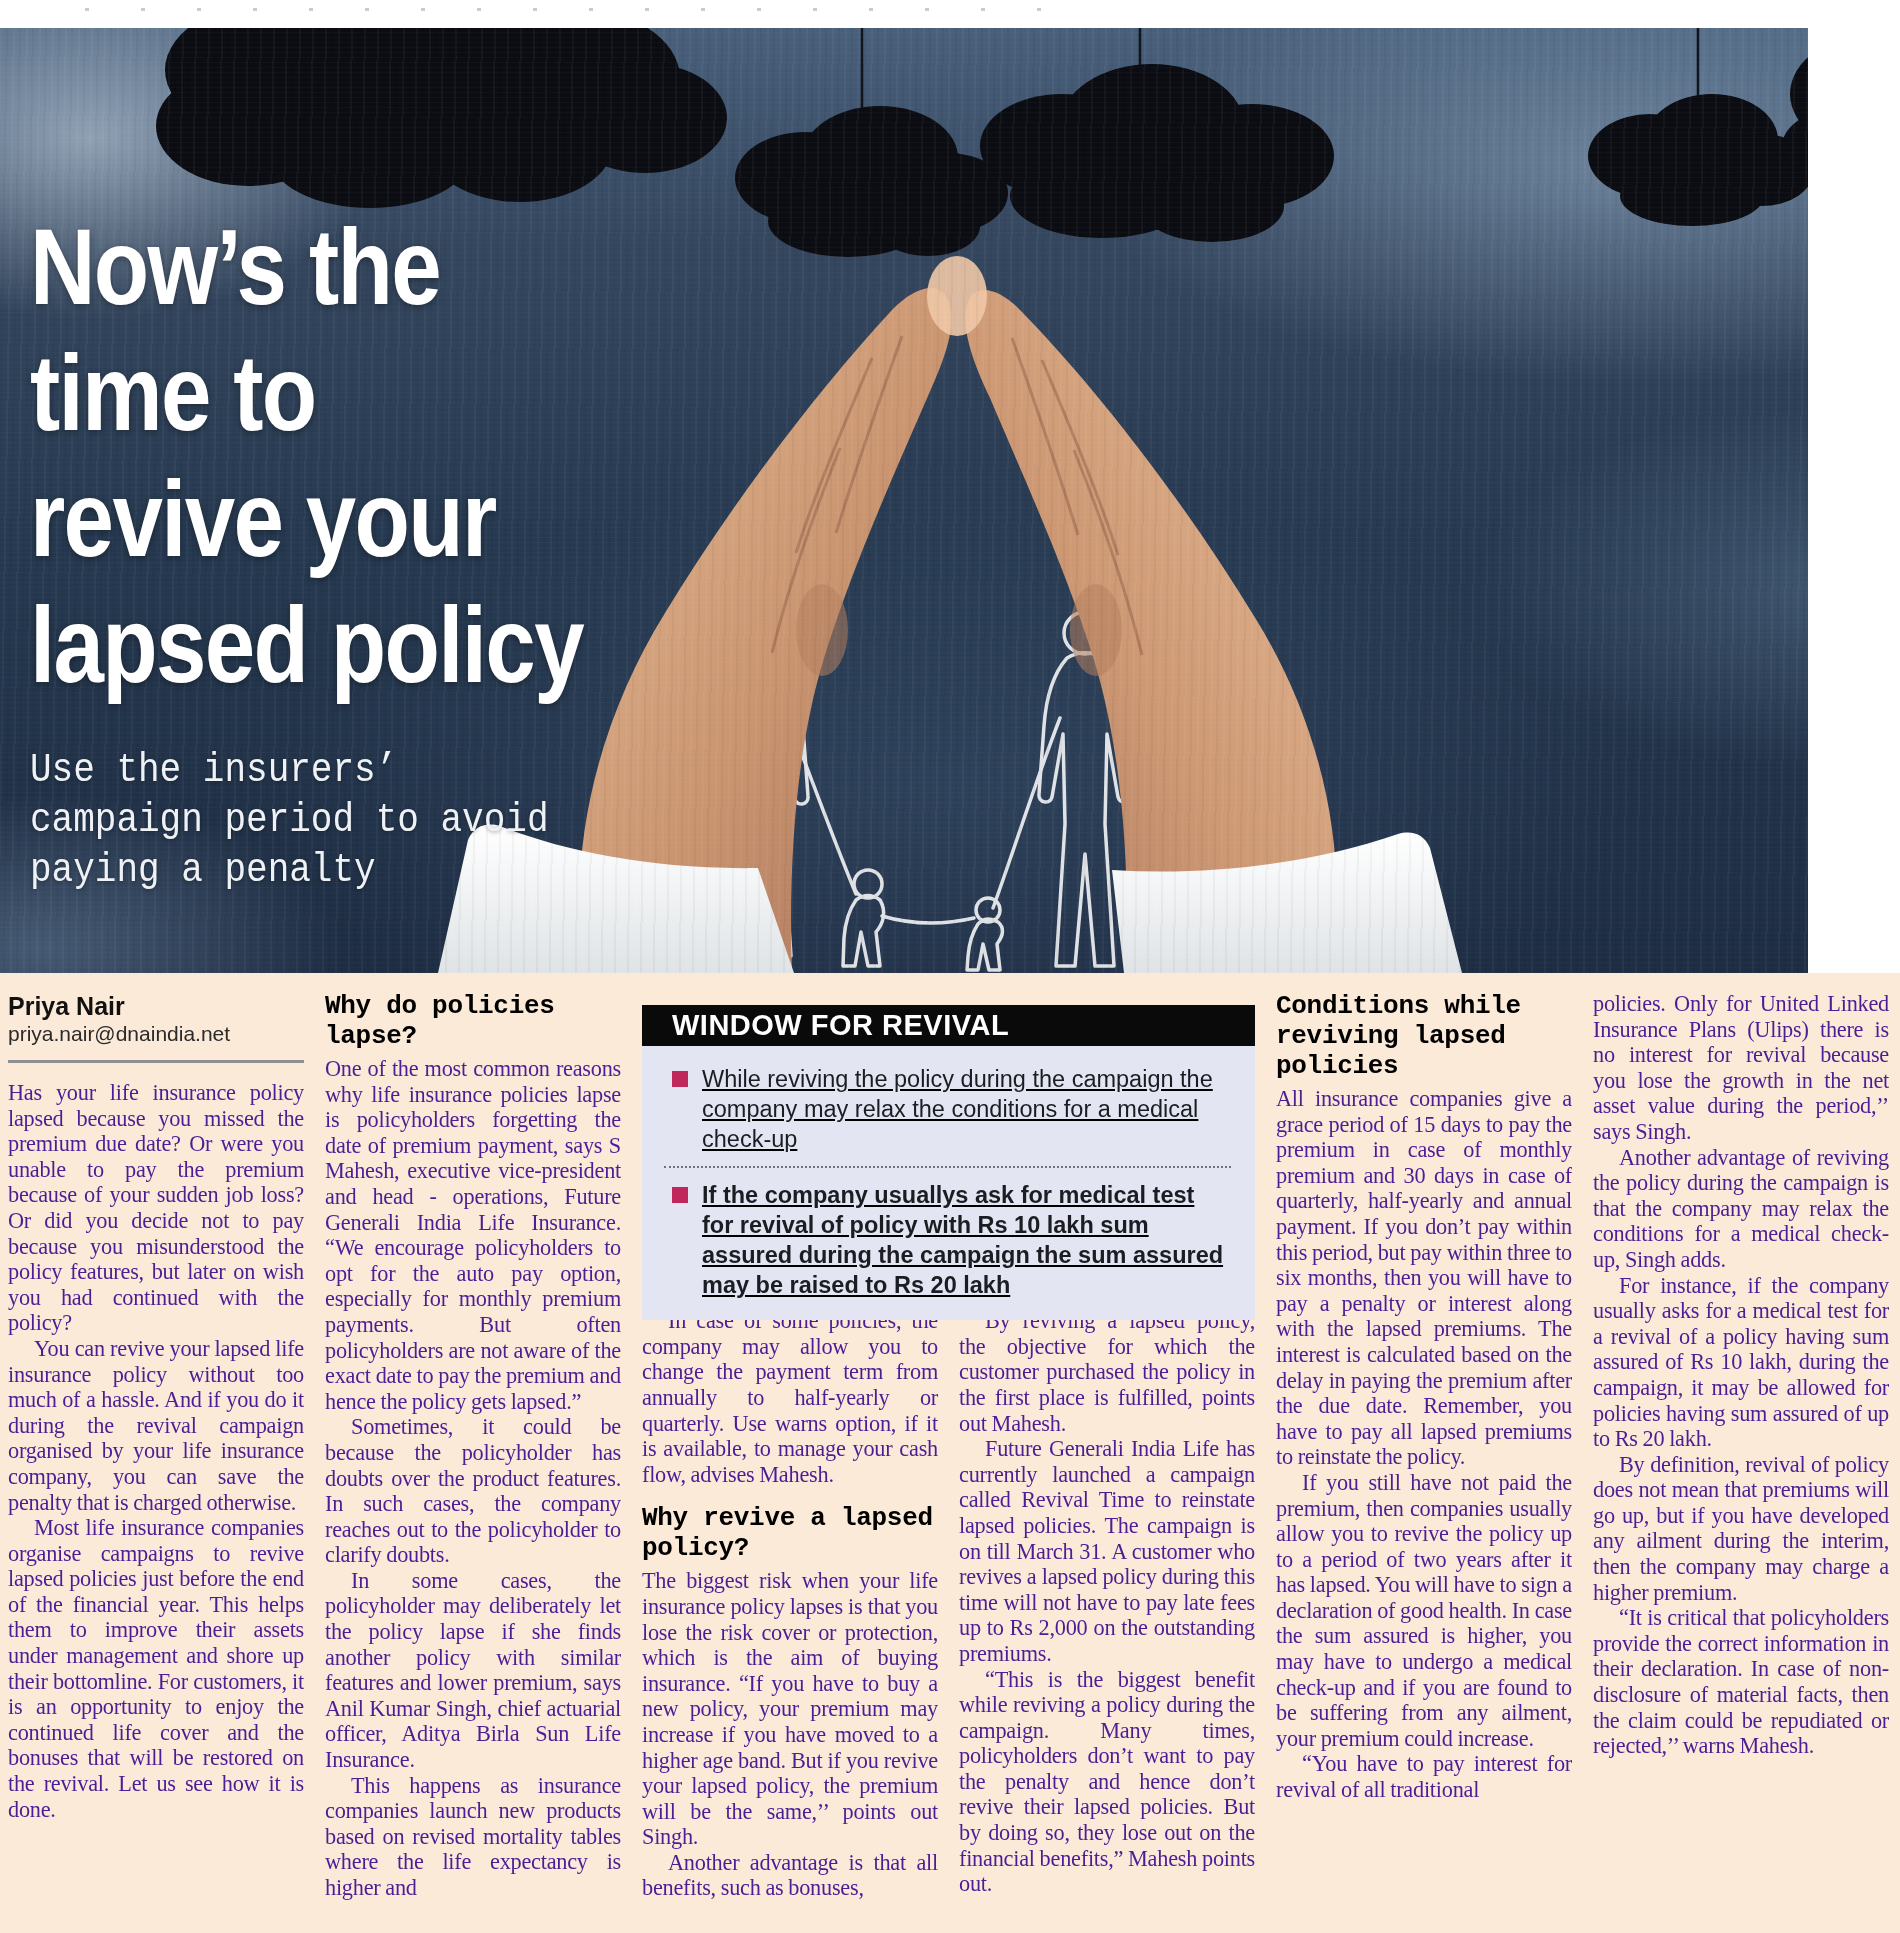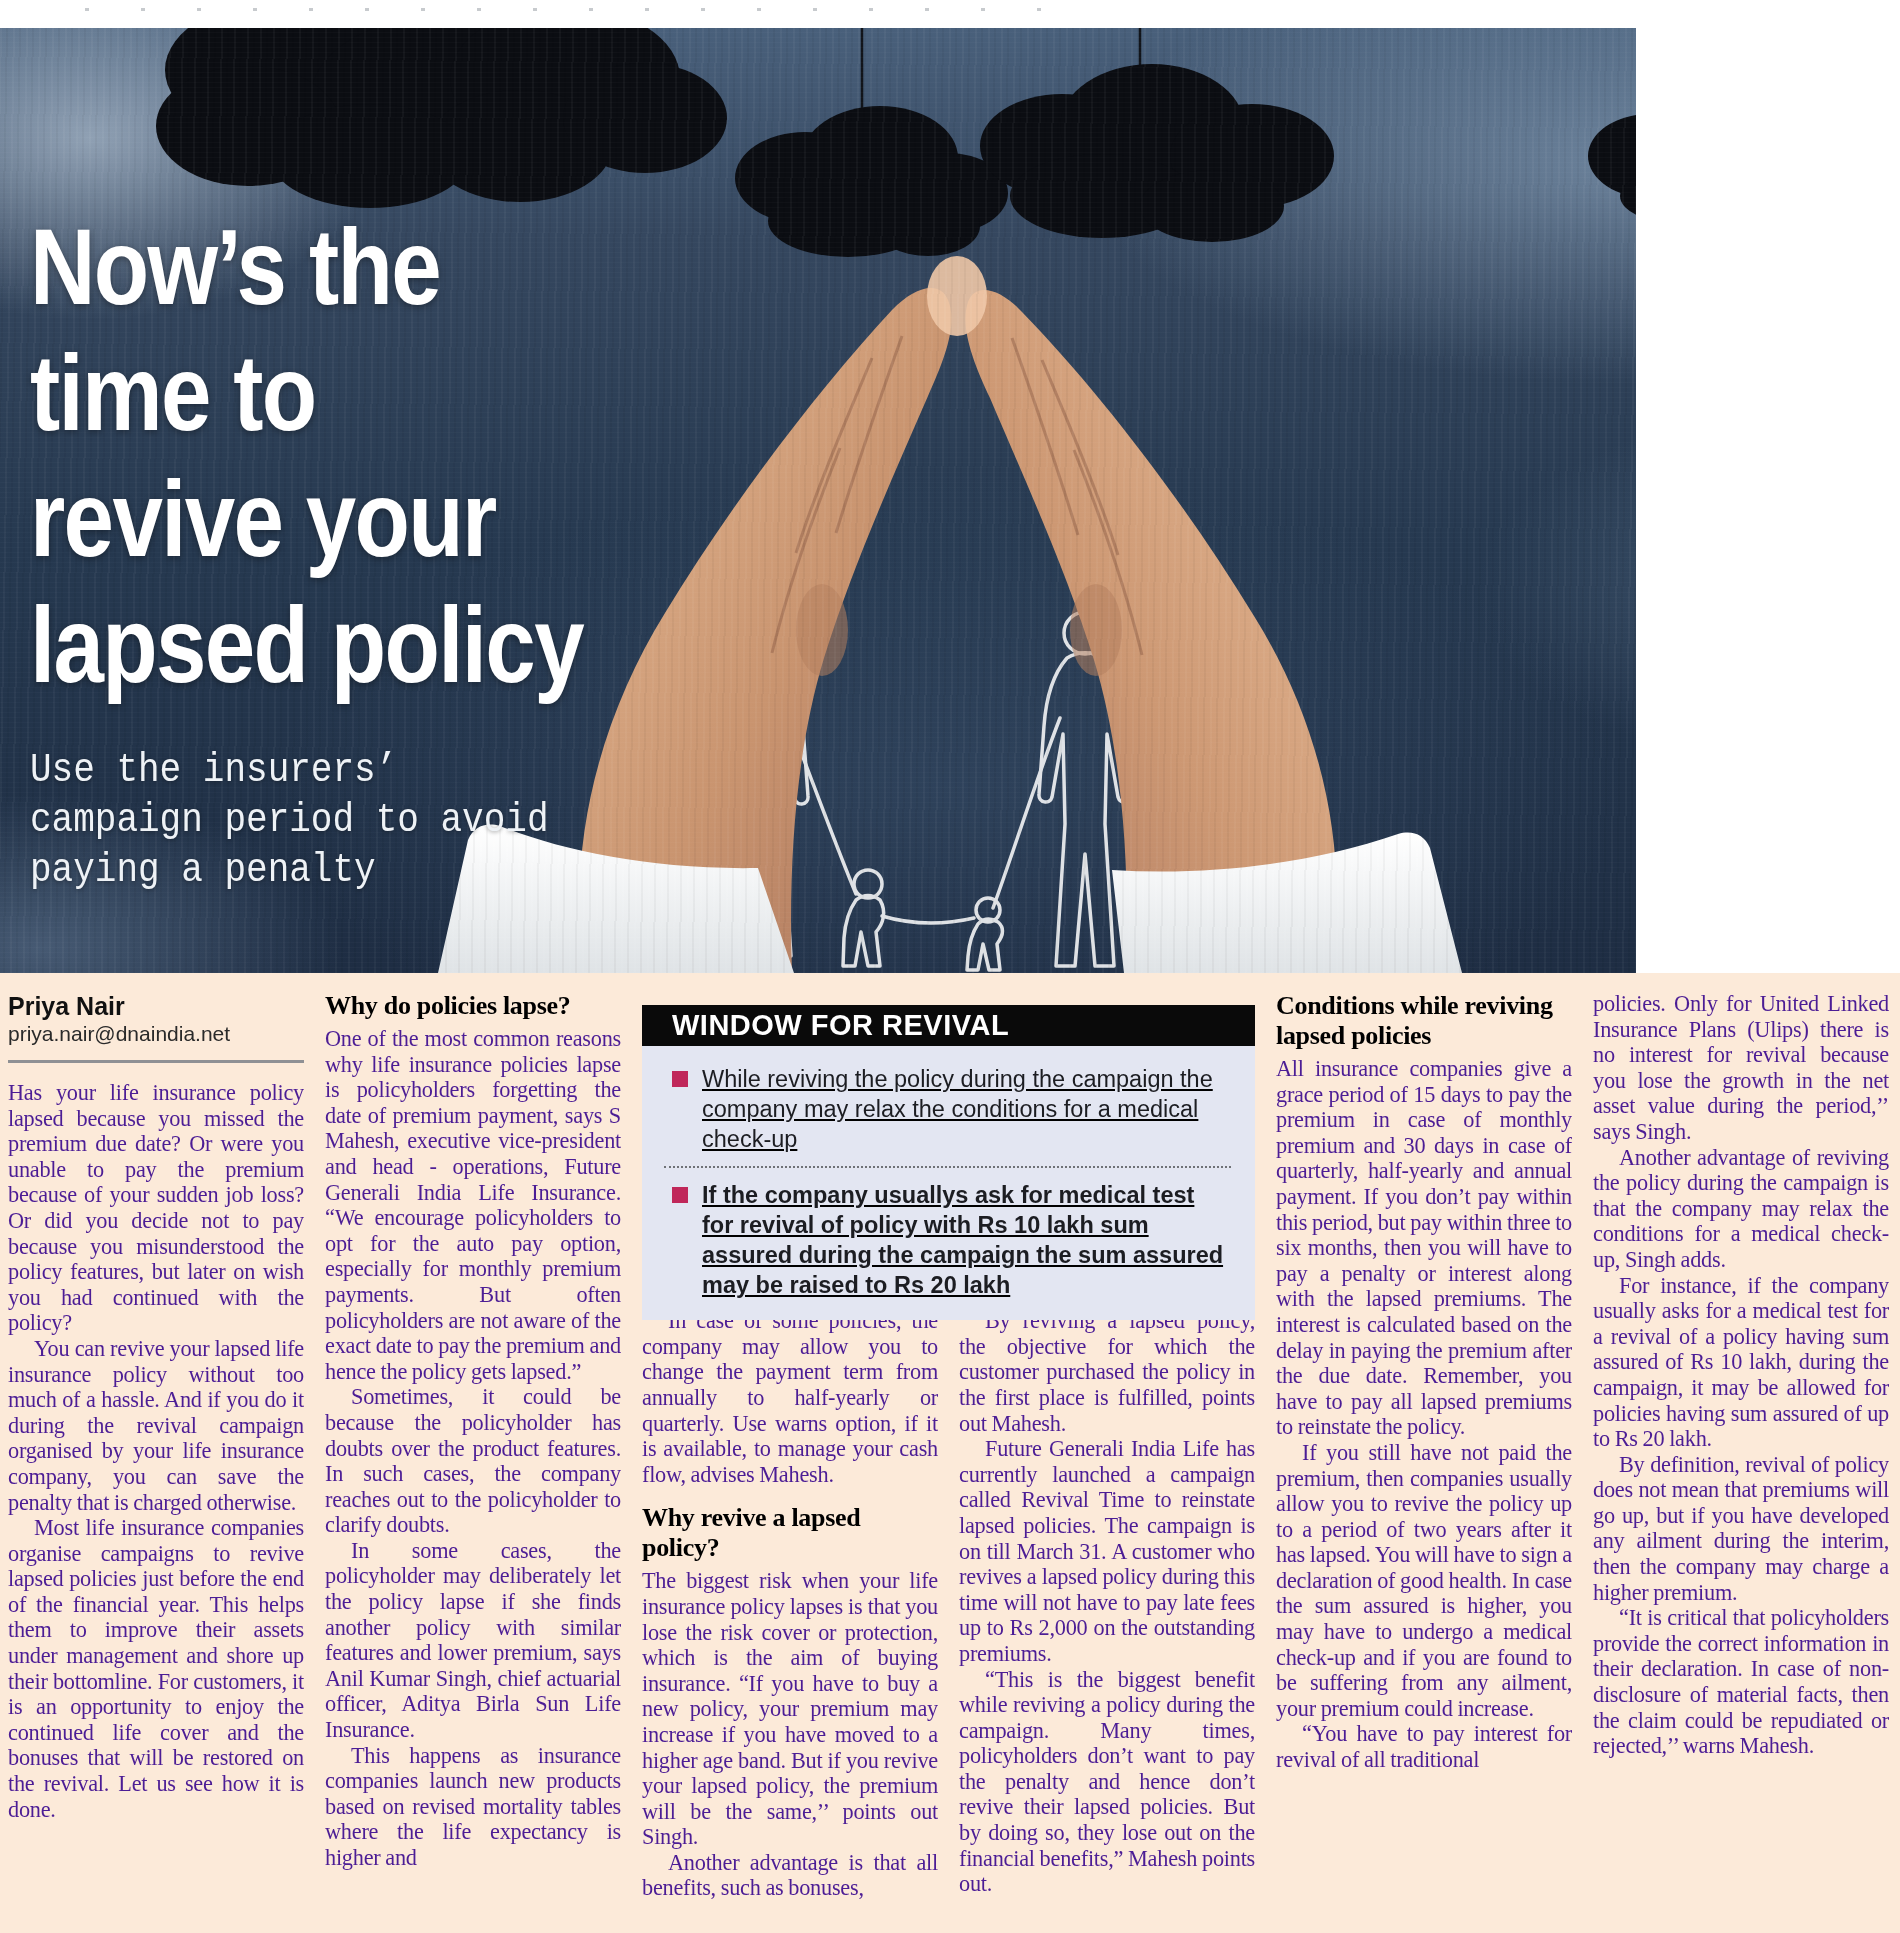--- a/index.html
+++ b/index.html
@@ -8,21 +8,21 @@
     background:#ffffff;font-family:"Liberation Sans",sans-serif;
   }
   
   .masthead{position:absolute;left:0;top:0;width:1900px;height:28px;background:#ffffff;}
   .masthead .remnants{
     position:absolute;left:85px;top:8px;width:1000px;height:3px;opacity:.55;
     background:repeating-linear-gradient(90deg,#9aa0a6 0 4px,transparent 4px 56px);
   }
   
   .hero{
-    position:absolute;left:0;top:28px;width:1636px;height:945px;overflow:hidden;
+    position:absolute;left:0;top:28px;width:1808px;height:945px;overflow:hidden;
     background:
       radial-gradient(ellipse 420px 260px at 90px 110px, rgba(210,224,238,.55), transparent 70%),
       radial-gradient(ellipse 760px 300px at 1630px 140px, rgba(155,180,205,.5), transparent 72%),
       radial-gradient(ellipse 520px 260px at 1840px 560px, rgba(120,148,178,.32), transparent 70%),
       radial-gradient(ellipse 430px 220px at 40px 920px, rgba(135,162,192,.38), transparent 70%),
       radial-gradient(ellipse 900px 420px at 950px 760px, rgba(70,95,125,.35), transparent 75%),
       linear-gradient(180deg,#49607b 0%,#35475f 22%,#263950 55%,#1e2d43 100%);
   }
   .hero::after{
     content:"";position:absolute;inset:0;pointer-events:none;opacity:.7;
@@ -56,21 +56,21 @@
   .byline-name{font-size:25px;font-weight:700;color:#111;line-height:30px;}
   .byline-email{font-size:21px;color:#2a2a2a;line-height:26px;}
   .byline-rule{height:3px;background:#8f9094;margin:13px 0 17px 0;width:100%;}
   .col p{
     margin:0;font-family:"Liberation Serif",serif;font-size:22.3px;line-height:25.6px;
     text-align:justify;color:#4c1d95;letter-spacing:-.25px;word-spacing:-.5px;
   }
   .col p.indent{text-indent:26px;}
   .colhead{
     font-size:26px;font-weight:700;color:#000;line-height:30px;margin:0 0 5px 0;
-    font-family:Liberation Serif, serif;letter-spacing:-.3px;
+    font-family:Liberation Mono, monospace;letter-spacing:-.3px;
   }
   .colhead.spaced{margin-top:16px;}
   .spacer{height:266px;}
   
   .revival-box{position:absolute;left:642px;top:32px;width:613px;z-index:4;}
   .revival-bar{
     background:#0a0a0a;color:#ffffff;font-weight:700;font-size:29px;line-height:40px;
     height:41px;padding-left:30px;letter-spacing:.5px;
   }
   .revival-body{background:#e3e6f2;padding:18px 24px 20px 22px;}

